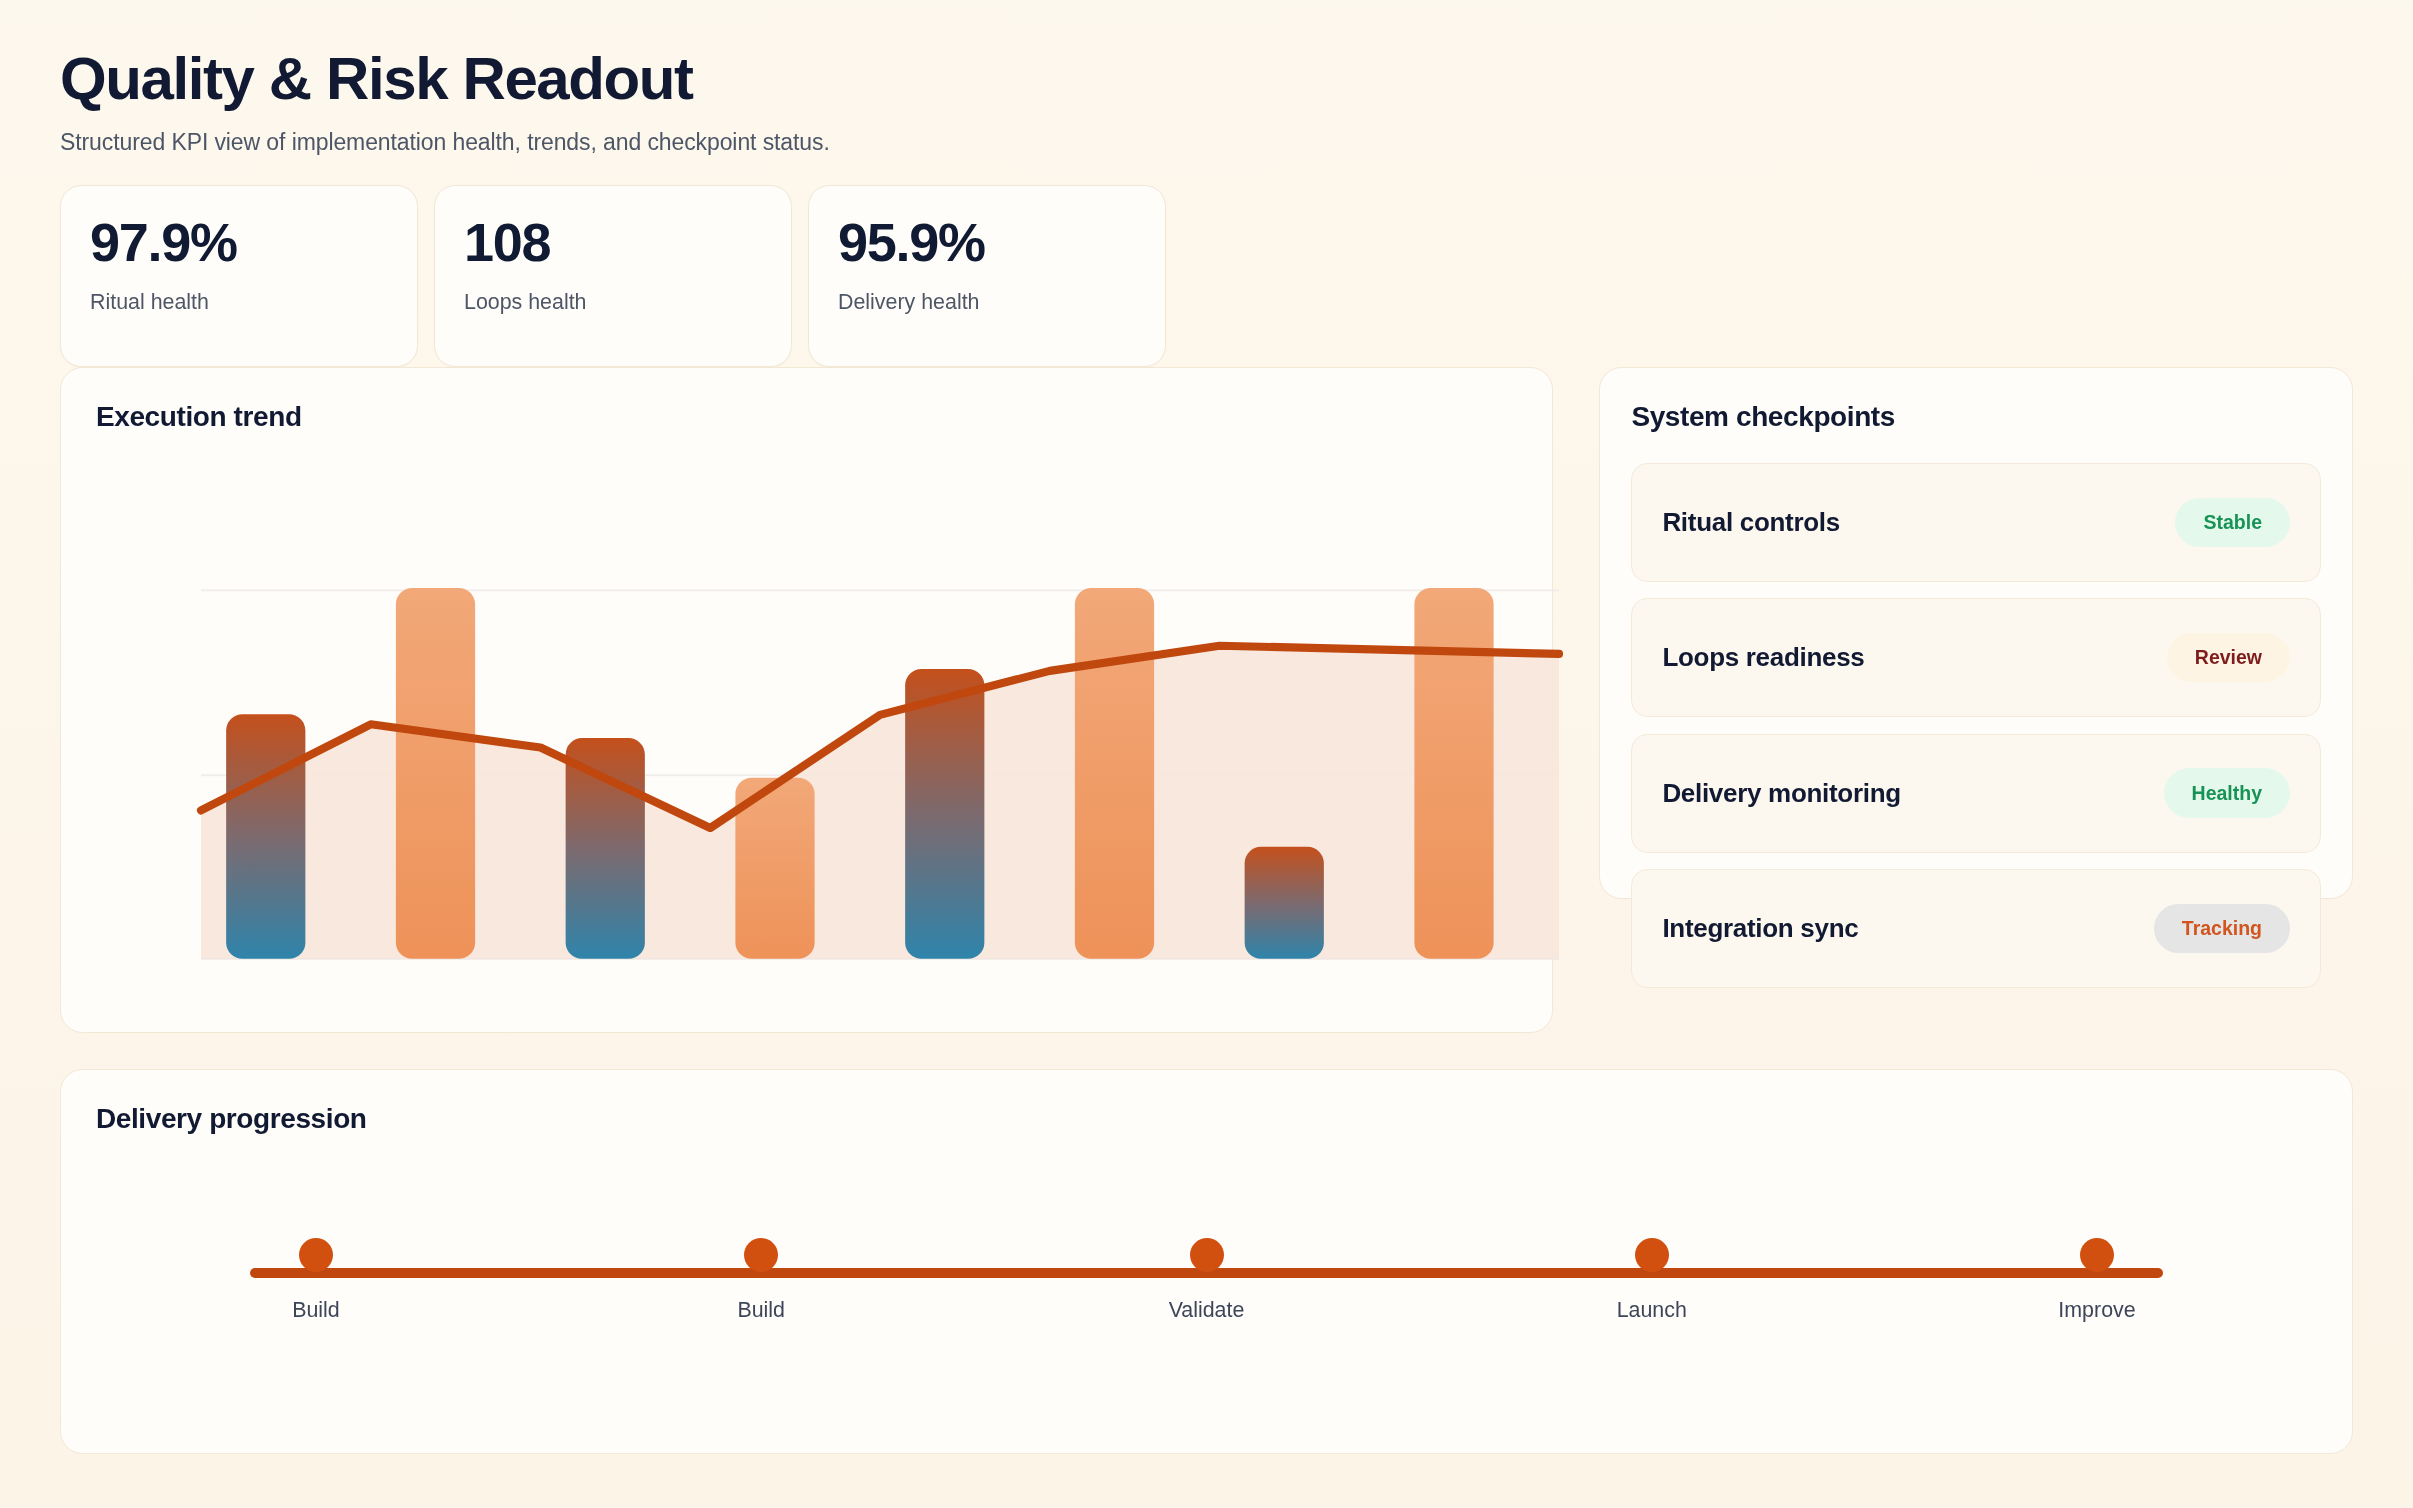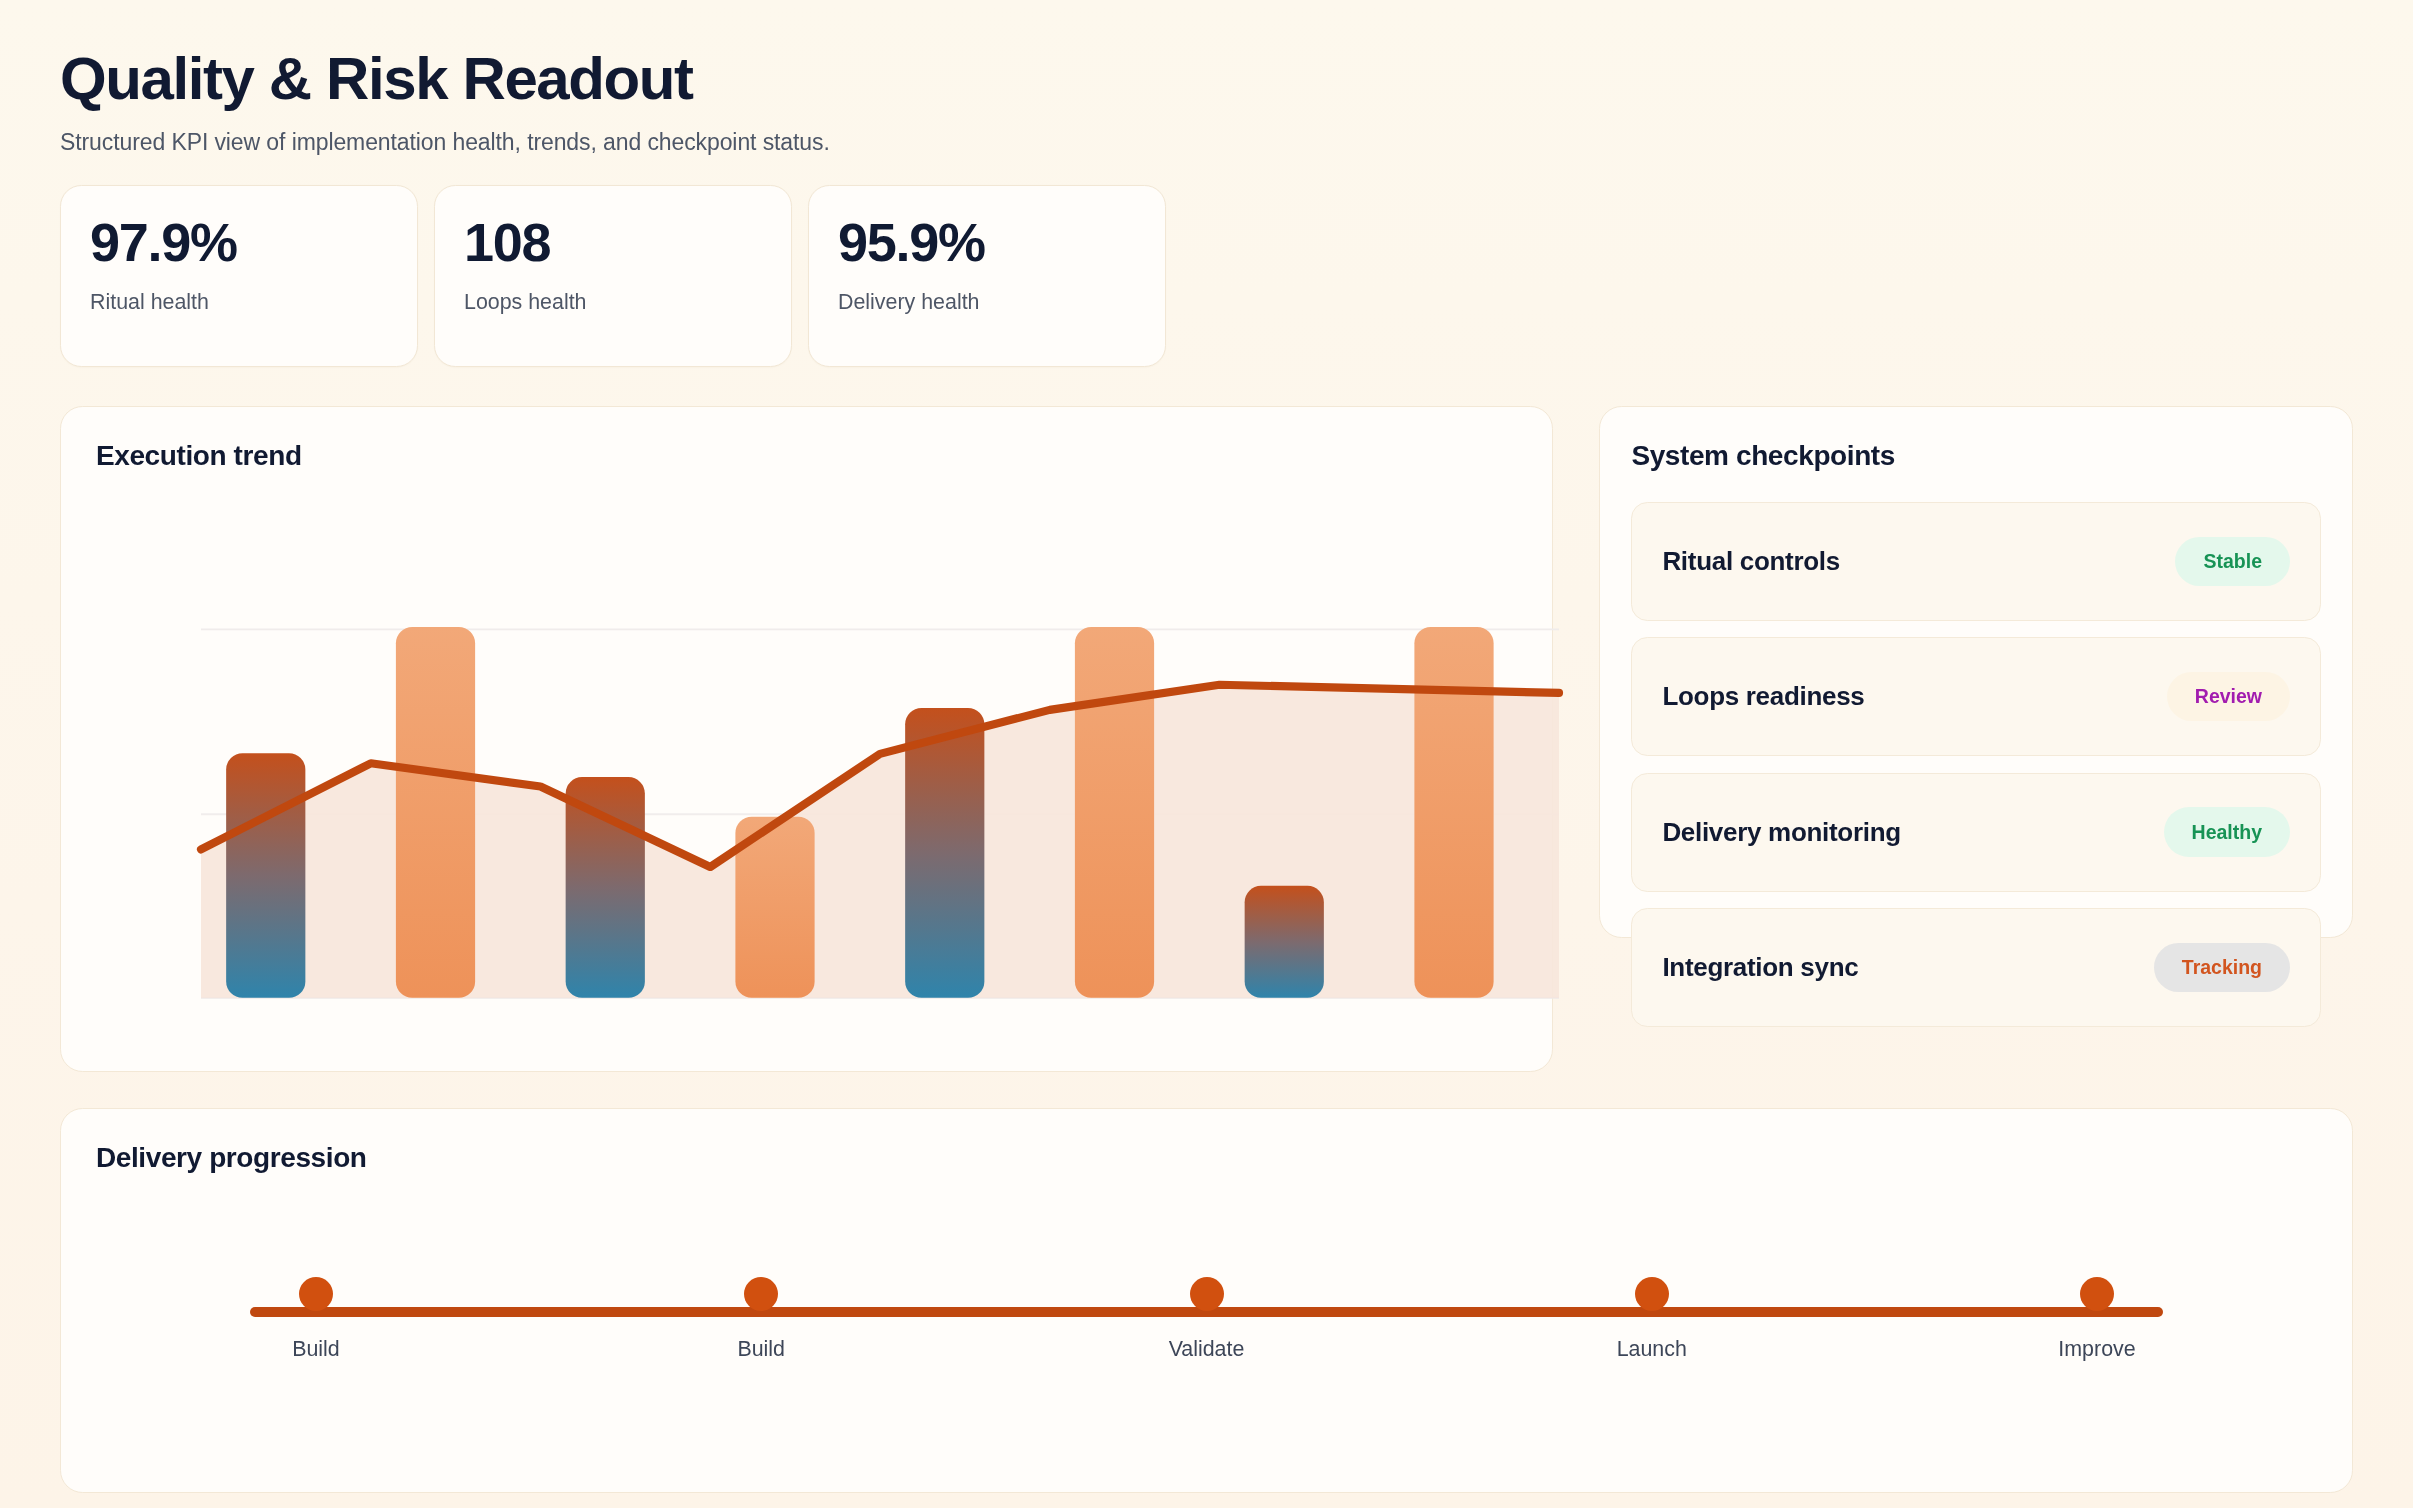--- a/index.html
+++ b/index.html
@@ -62,21 +62,20 @@
     margin-top: 19px;
     font-size: 21.4px;
     color: #4e5666;
     font-weight: 400;
   }
 
   
   .mid-row {
     display: flex;
     gap: 46px;
-    margin-top: 39px;
     align-items: flex-start;
   }
 
   .chart-card {
     width: 1521px;
     height: 666px;
     background: #fffdfa;
     border: 1.3px solid #f3e8d6;
     border-radius: 22.6px;
     padding: 33px 35px;
@@ -125,21 +124,21 @@
     letter-spacing: -0.3px;
   }
   .badge {
     font-size: 19.5px;
     font-weight: 700;
     padding: 13.2px 28px;
     border-radius: 628px;
     white-space: nowrap;
   }
   .badge.green { background: #e4f8ec; color: #179355; }
-  .badge.amber { background: #fdf4e4; color: #a21caf; }
+  .badge.amber { background: #fdf4e4; color: #7f1d1d; }
   .badge.blue  { background: #e5e5e5; color: #d2551f; }
 
   
   .timeline-card {
     margin-top: 36px;
     width: 2293px;
     height: 385px;
     background: #fffdfa;
     border: 1.3px solid #f3e8d6;
     border-radius: 22.6px;

